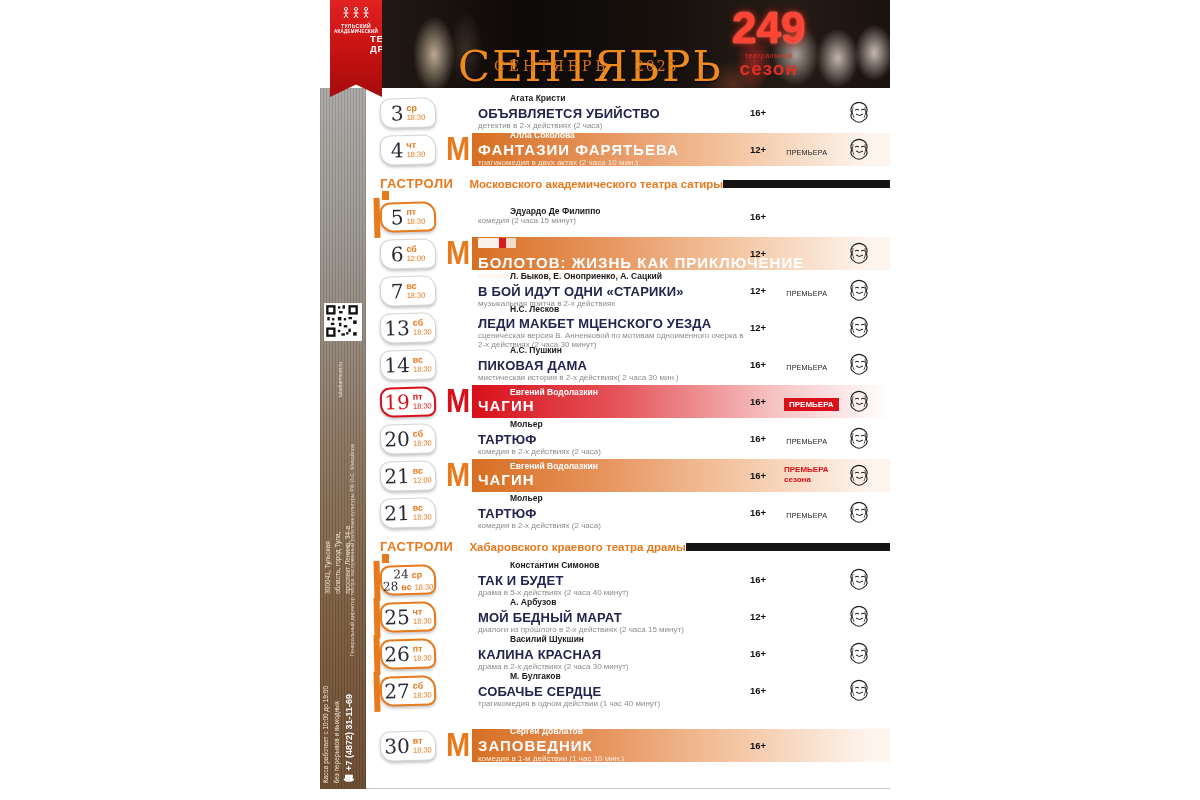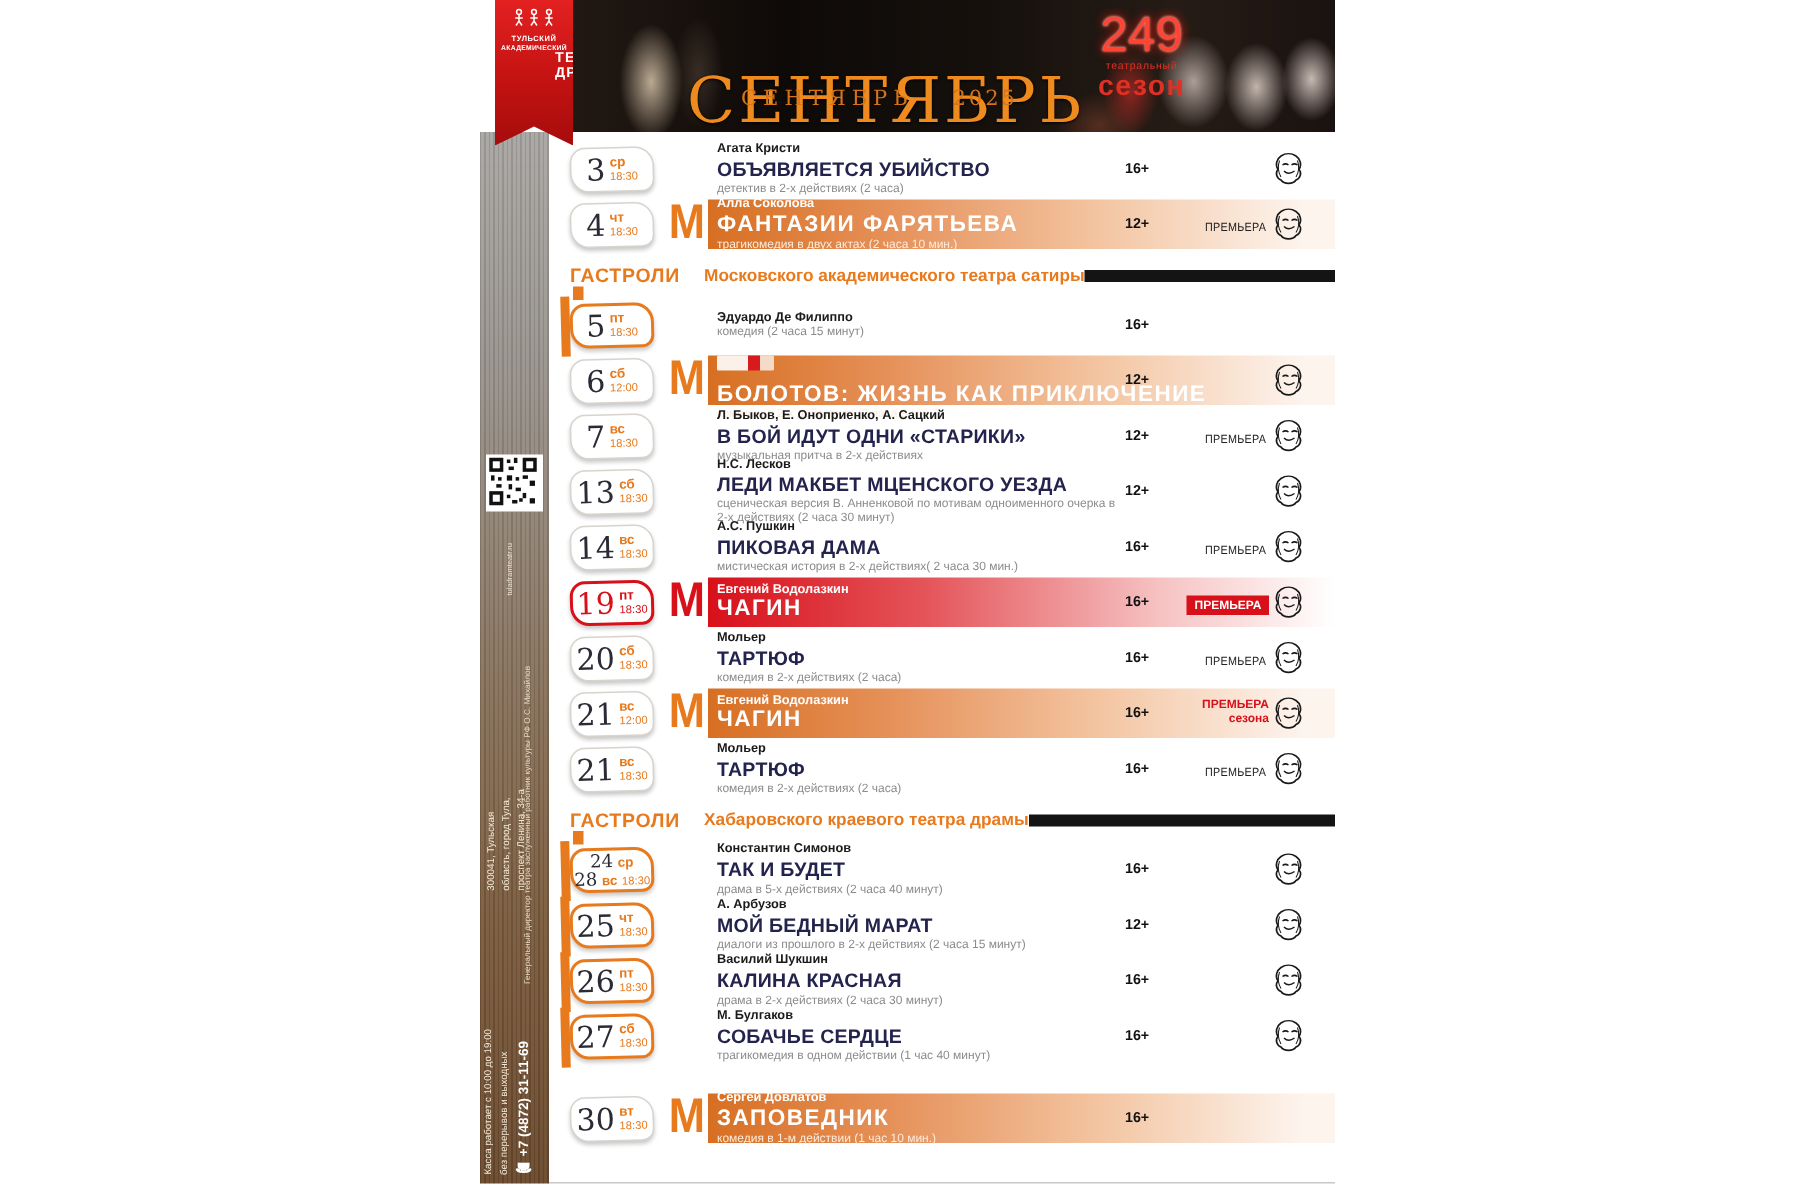--- a/index.html
+++ b/index.html
@@ -31,21 +31,21 @@
       radial-gradient(ellipse 30px 42px at 90% 66%, rgba(222,208,200,.85), transparent 70%),
       radial-gradient(ellipse 28px 40px at 97% 60%, rgba(228,214,206,.85), transparent 70%),
       radial-gradient(ellipse 40px 30px at 70% 95%, rgba(120,60,40,.6), transparent 75%),
       linear-gradient(90deg,#241a14 0%,#0e0a08 30%,#15100c 55%,#261c16 80%,#1a1210 100%);}
   .month{position:absolute;left:92px;top:6px;font-family:"DejaVu Serif",serif;
     font-size:42px;color:#ef8a1e;letter-spacing:2px;text-shadow:0 1px 2px #000;margin-top:36px;}
   .rep-line{position:absolute;left:128px;top:58px;font-family:"DejaVu Serif",serif;
     font-size:14px;color:#d5731b;letter-spacing:4px;}
   .rep-line .year{margin-left:26px;letter-spacing:2px;}
   .season{position:absolute;left:366px;top:6px;text-align:center;line-height:1;}
-  .s249{font-size:33px;font-weight:normal;color:#ff4434;text-shadow:0 0 7px rgba(255,30,10,.95),0 0 2px #fff;}
+  .s249{font-size:44px;font-weight:bold;color:#ff4434;text-shadow:0 0 7px rgba(255,30,10,.95),0 0 2px #fff;}
   .sword1{font-size:7px;color:#e03024;margin-top:2px;letter-spacing:.5px;}
   .sword2{font-size:19px;font-weight:bold;color:#e03024;letter-spacing:1px;}
 
   
   .ribbon{position:absolute;left:10px;top:0;width:52px;height:97px;z-index:6;
     background:linear-gradient(180deg,#e32121 0%,#c41212 55%,#a60c0c 100%);
     clip-path:polygon(0 0,100% 0,100% 100%,50% 87%,0 100%);
     text-align:center;color:#fff;padding-top:5px;box-sizing:border-box;
     box-shadow:2px 2px 4px rgba(0,0,0,.3);}
   .rb1{font-size:5px;letter-spacing:.4px;font-weight:bold;}
@@ -72,28 +72,28 @@
   .flag-red .fnum,.flag-red .fdow,.flag-red .ftime{color:#d8101a;}
   .flag-pole::before{content:"";position:absolute;left:-8px;top:-7px;bottom:-7px;width:6px;
     background:#e87a1e;z-index:-1;}
   .flag-double{flex-direction:column;gap:0;padding:1px 0;}
   .fl2{display:flex;align-items:baseline;gap:3px;line-height:1;}
   .fnum-sm{font-family:"DejaVu Serif",serif;font-size:12px;color:#2b2b36;}
   .mslot{width:28px;min-width:28px;display:flex;justify-content:center;z-index:1;}
   .mlogo{font-size:29px;font-weight:900;line-height:.95;color:#e87a1e;transform:scaleY(1.12);}
   .m-red{color:#d8101a;}
   .content{flex:1;padding-left:6px;z-index:1;line-height:1.12;min-width:0;}
-  .author{font-size:8.5px;font-weight:bold;color:#1a1a1a;}
+  .author{font-size:8.5px;font-weight:bold;color:#1a1a1a;margin-left:32px;}
   .title{font-size:13px;font-weight:bold;color:#23234d;letter-spacing:.2px;white-space:nowrap;}
   .desc{font-size:8px;color:#8c8c8c;}
   .band-row .author{color:#fff;}
   .band-row .title{color:#fff;font-size:15px;letter-spacing:1px;}
   .band-row .desc{color:#fcebdd;}
   .age{width:34px;min-width:34px;font-size:9.5px;font-weight:bold;color:#111;z-index:1;}
-  .prem{width:62px;min-width:62px;text-align:right;z-index:1;}
+  .prem{width:62px;min-width:62px;text-align:left;z-index:1;}
   .prem-plain{font-size:8px;color:#222;letter-spacing:.2px;display:inline-block;transform:scaleX(.9);}
   .prem-badge{font-size:8px;color:#fff;background:#d8101a;padding:2px 5px;font-weight:bold;}
   .prem-red{font-size:8px;color:#d8101a;font-weight:bold;line-height:1.15;display:inline-block;}
   .maskslot{width:26px;min-width:26px;display:flex;justify-content:center;z-index:1;}
   .minibadge{display:inline-block;width:38px;height:10px;margin-right:5px;vertical-align:2px;
     background:linear-gradient(90deg,#fff 0 55%,#d8101a 55% 75%,#f7e6d8 75% 100%);
     border-radius:1px;opacity:.9;}
   .section{display:flex;align-items:center;margin:9px 0 8px 14px;position:relative;padding-right:0;}
   .sec-label{font-size:13px;font-weight:800;color:#e87a1e;letter-spacing:.5px;margin-right:16px;}
   .sec-name{font-size:11.5px;font-weight:700;color:#e87a1e;white-space:nowrap;}

